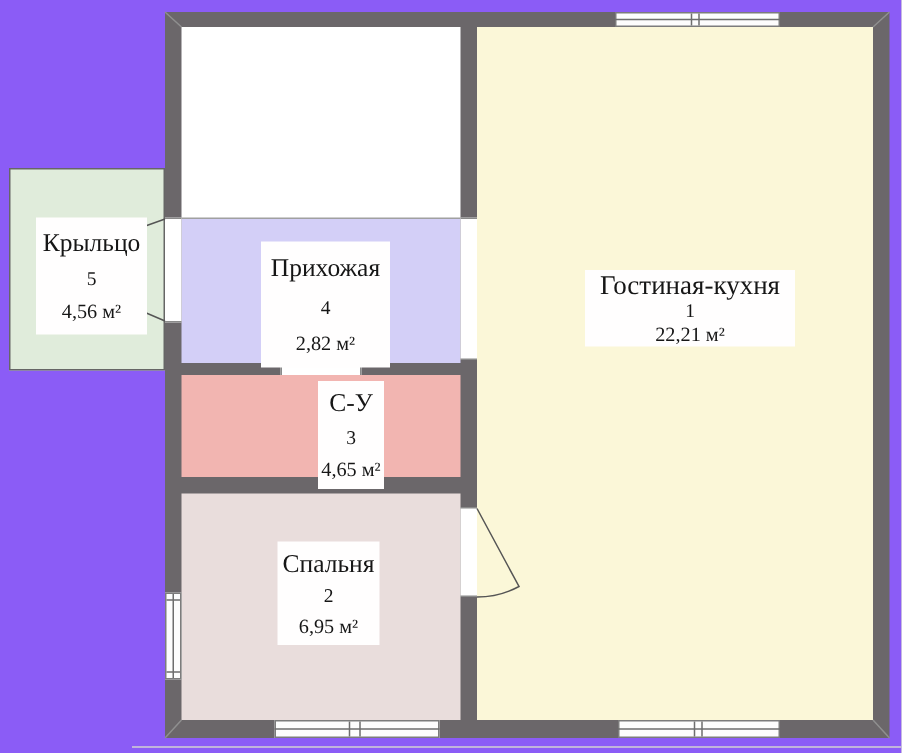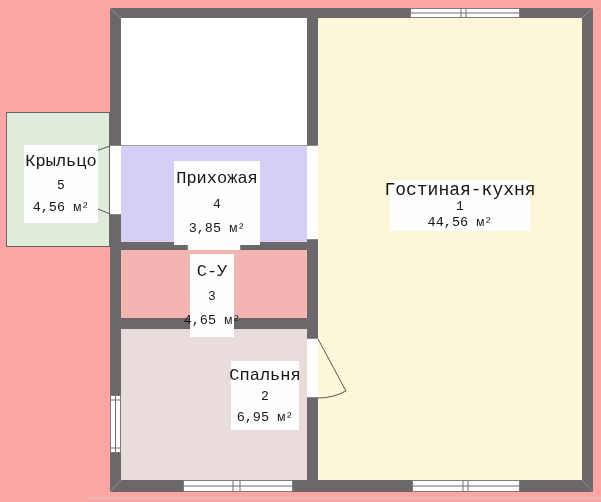--- a/index.html
+++ b/index.html
@@ -1,18 +1,18 @@
 <!DOCTYPE html>
 <html><head>
 <meta charset="utf-8">
 <style>
   html,body{margin:0;padding:0;background:#ffffff;}
   #plan{
-    position:relative;width:601px;height:502px;background:#fca5a5;overflow:hidden;
-    font-family:Liberation Mono, monospace;
+    position:relative;width:601px;height:502px;background:#8b5cf6;overflow:hidden;
+    font-family:Liberation Serif, serif;
   }
   .abs{position:absolute;}
   .room{position:absolute;}
   .opening{position:absolute;background:#ffffff;box-sizing:border-box;}
   .opening.h{border-left:1px solid #8a8a8a;border-right:1px solid #8a8a8a;}
   .opening.v{border-top:1px solid #8a8a8a;border-bottom:1px solid #8a8a8a;}
   .window{position:absolute;background:#fdfdfd;box-sizing:border-box;border:1px solid #7c7c7c;}
   .rlabel{
     position:absolute;background:#fffefe;display:flex;flex-direction:column;
     align-items:center;justify-content:space-evenly;text-align:center;
@@ -81,34 +81,34 @@
 
   <div class="rlabel" style="left:24px;top:145px;width:74px;height:78px;">
     <div class="rname">Крыльцо</div>
     <div class="rnum">5</div>
     <div class="rarea">4,56 м²</div>
   </div>
 
   <div class="rlabel" style="left:174px;top:161px;width:86px;height:84px;">
     <div class="rname">Прихожая</div>
     <div class="rnum">4</div>
-    <div class="rarea">3,85 м²</div>
+    <div class="rarea">2,82 м²</div>
   </div>
 
-  <div class="rlabel" style="left:190px;top:254px;width:44px;height:83px;">
+  <div class="rlabel" style="left:212px;top:254px;width:44px;height:72px;">
     <div class="rname">С-У</div>
     <div class="rnum">3</div>
     <div class="rarea">4,65 м²</div>
   </div>
 
-  <div class="rlabel" style="left:185px;top:361px;width:68px;height:69px;margin-left:46px;">
+  <div class="rlabel" style="left:185px;top:361px;width:68px;height:69px;">
     <div class="rname">Спальня</div>
     <div class="rnum">2</div>
     <div class="rarea">6,95 м²</div>
   </div>
 
   <div class="rlabel" style="left:390px;top:180px;width:140px;height:51px;">
     <div class="rname big">Гостиная-кухня</div>
     <div class="rnum">1</div>
-    <div class="rarea">44,56 м²</div>
+    <div class="rarea">22,21 м²</div>
   </div>
 
 </div>
 
 </body></html>

